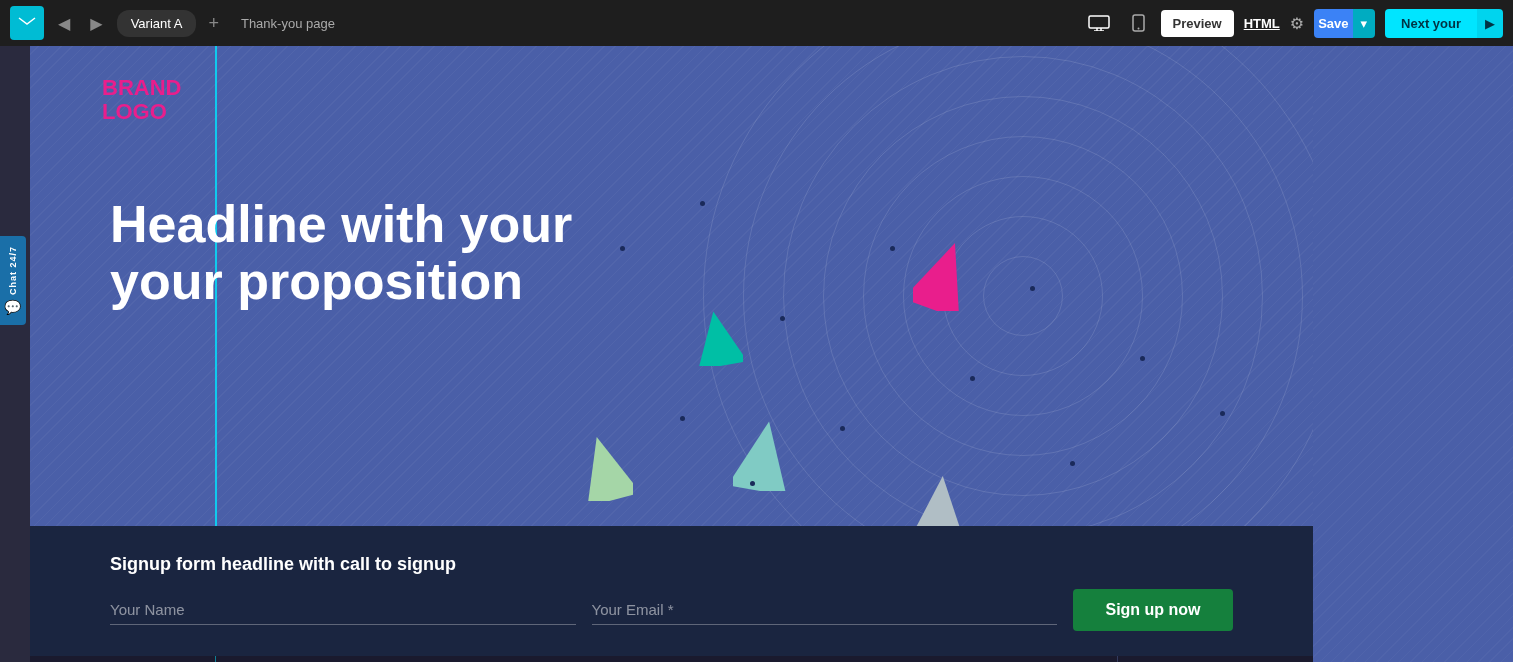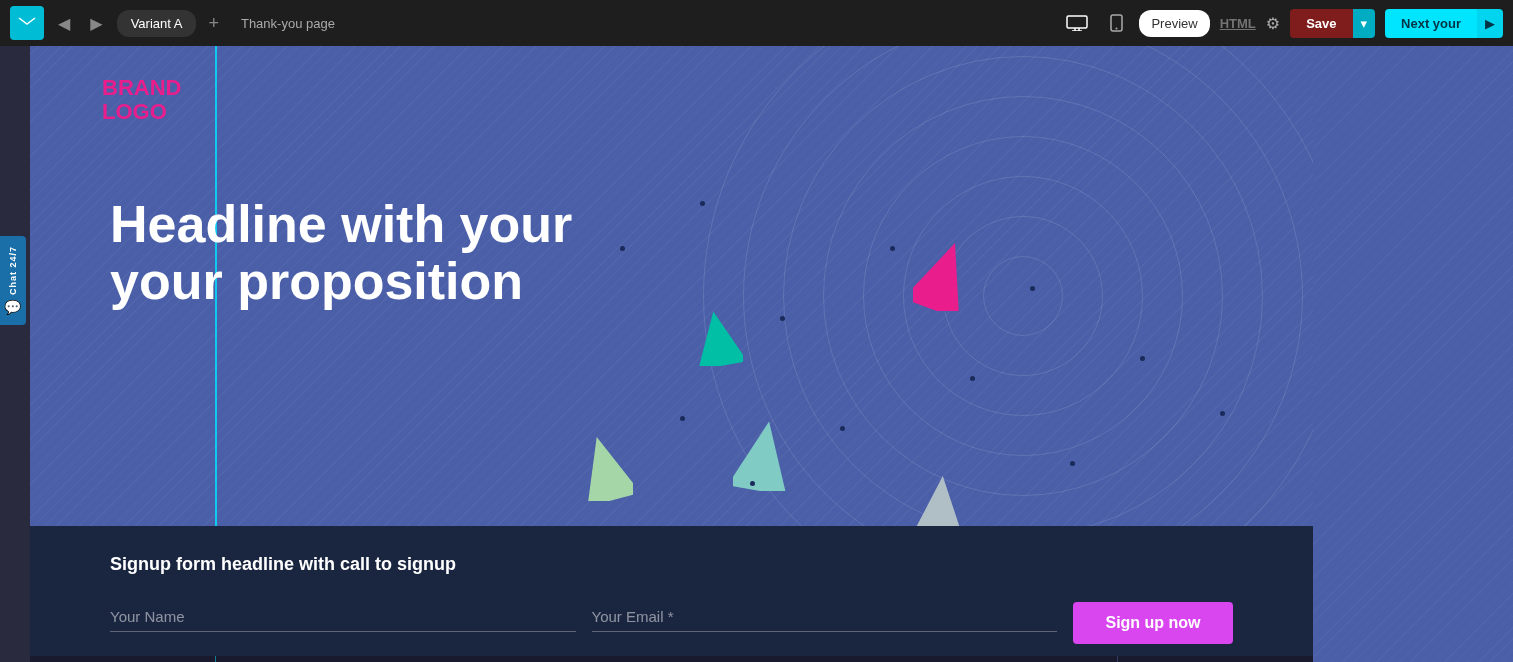--- a/index.html
+++ b/index.html
@@ -47,32 +47,32 @@
       display: flex; align-items: center; gap: 10px;
     }
     .view-btn {
       background: none; border: none; cursor: pointer;
       color: #aaa; padding: 4px 6px; border-radius: 4px;
     }
     .view-btn.active { color: #fff; }
     .view-btn svg { display: block; }
     .preview-btn {
       background: white; border: none; color: #333;
-      padding: 6px 12px; border-radius: 12px; font-size: 13px; font-weight: 400; cursor: pointer;
+      padding: 6px 12px; border-radius: 4px; font-size: 13px; font-weight: 700; cursor: pointer;
     }
     .html-btn {
-      background: none; border: none; color: #737373;
+      background: none; border: none; color: #ffffff;
       font-size: 13px; font-weight: 700; cursor: pointer; text-decoration: underline;
     }
     .gear-btn {
       background: none; border: none; color: #aaa; cursor: pointer; font-size: 16px;
     }
     .save-btn {
-      background: #7f1d1d; border: none; color: #fff;
-      padding: 7px 16px; border-radius: 4px 0 0 4px;
+      background: #3b82f6; border: none; color: #fff;
+      padding: 7px 4px; border-radius: 4px 0 0 4px;
       font-size: 13px; font-weight: 600; cursor: pointer;
     }
     .save-dropdown {
       background: #00acc1; border: none; color: #fff;
       padding: 7px 8px; border-radius: 0 4px 4px 0;
       font-size: 13px; cursor: pointer;
     }
     .nextstep-btn {
       background: #00e5ff; border: none; color: #003344;
       padding: 7px 16px; border-radius: 4px 0 0 4px;
@@ -245,29 +245,28 @@
       border: none;
       border-bottom: 1px solid rgba(255,255,255,0.3);
       background: transparent;
       color: rgba(255,255,255,0.6);
       font-size: 15px;
       padding: 6px 0;
       outline: none;
     }
     .form-input::placeholder { color: rgba(255,255,255,0.5); }
     .signup-submit {
-      background: #d946ef;
+      background: #15803d;
       border: none; color: white;
       font-size: 16px; font-weight: 700;
       padding: 12px 32px;
       border-radius: 4px;
       cursor: pointer;
       white-space: nowrap;
       min-width: 160px;
-      margin-top: 13px;
     }
 
     
     .content-boundary-left {
       position: absolute;
       left: 185px; top: 0; bottom: 0;
       width: 1px;
       background: #00e5ff;
       opacity: 0.5;
       pointer-events: none;

